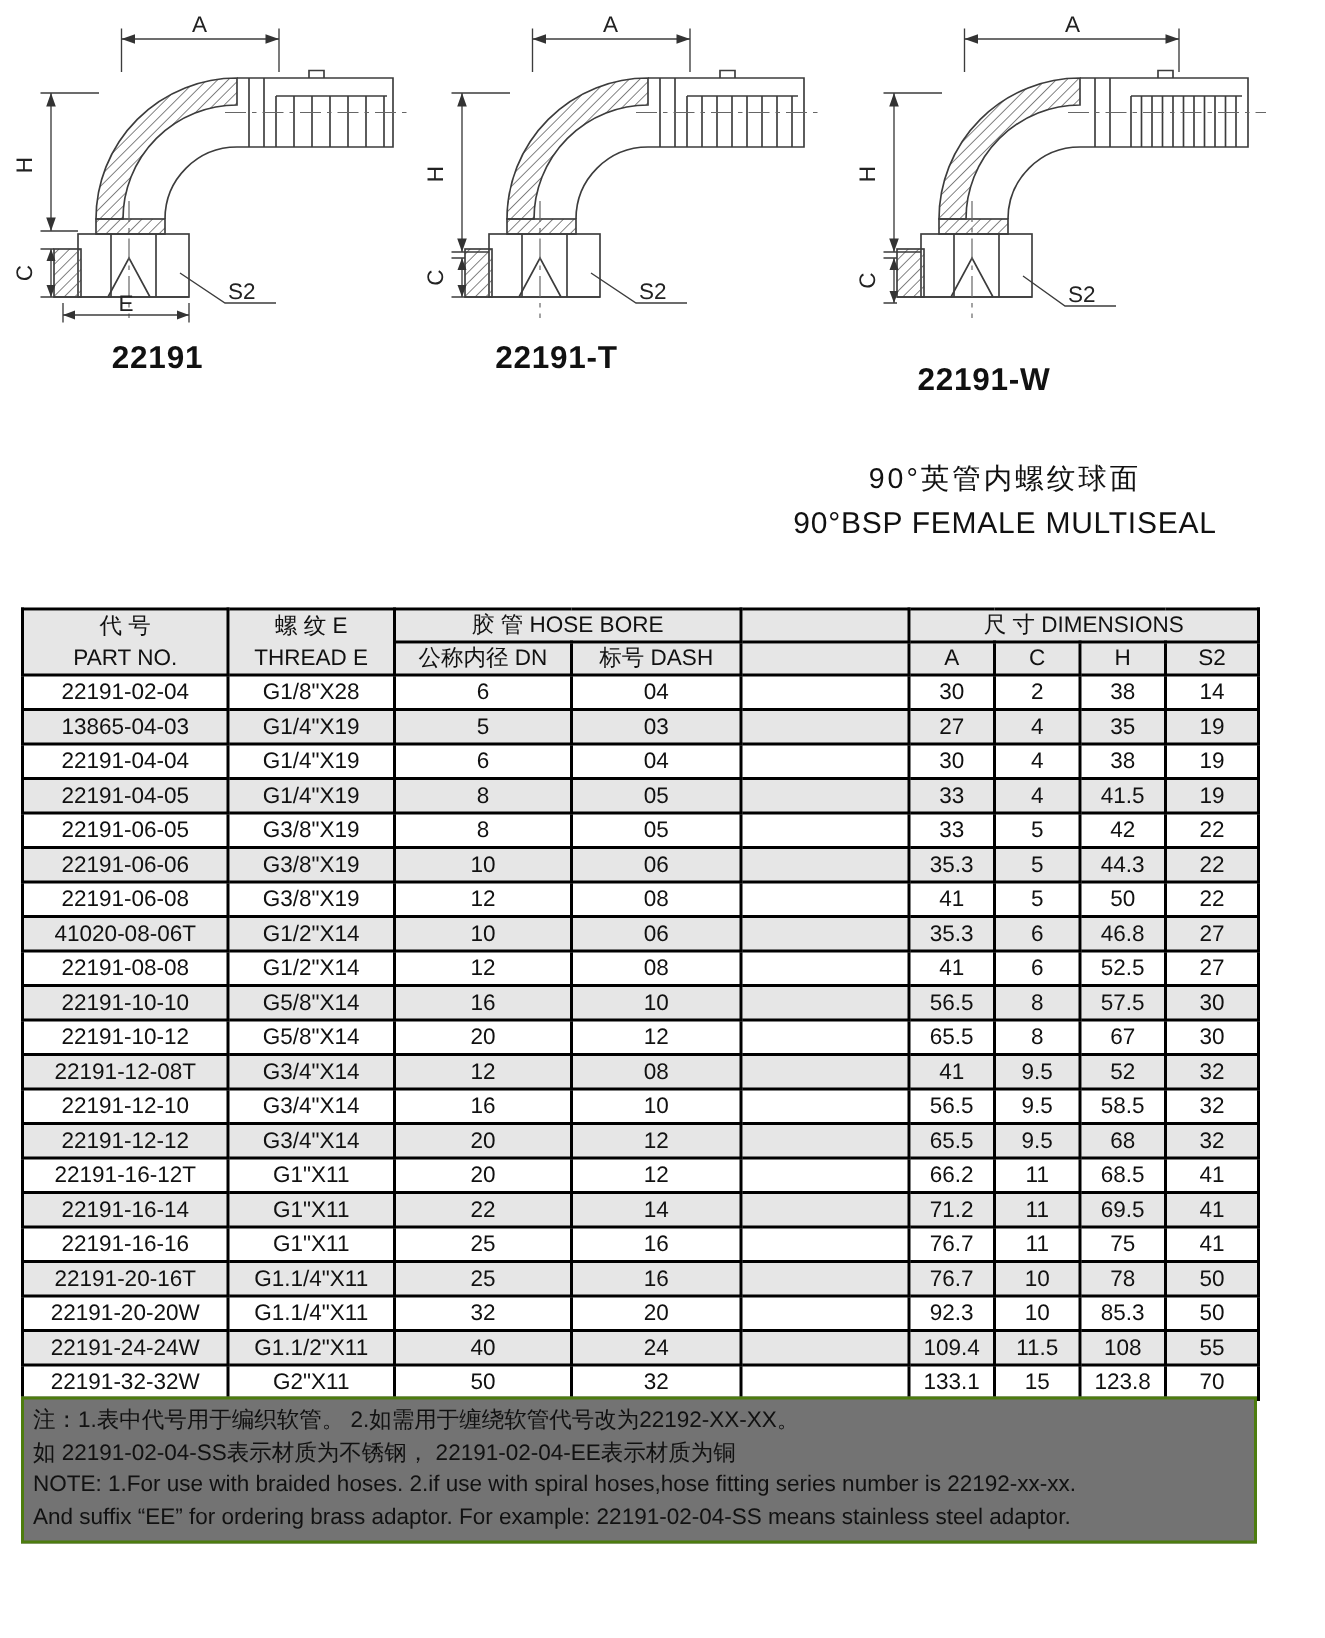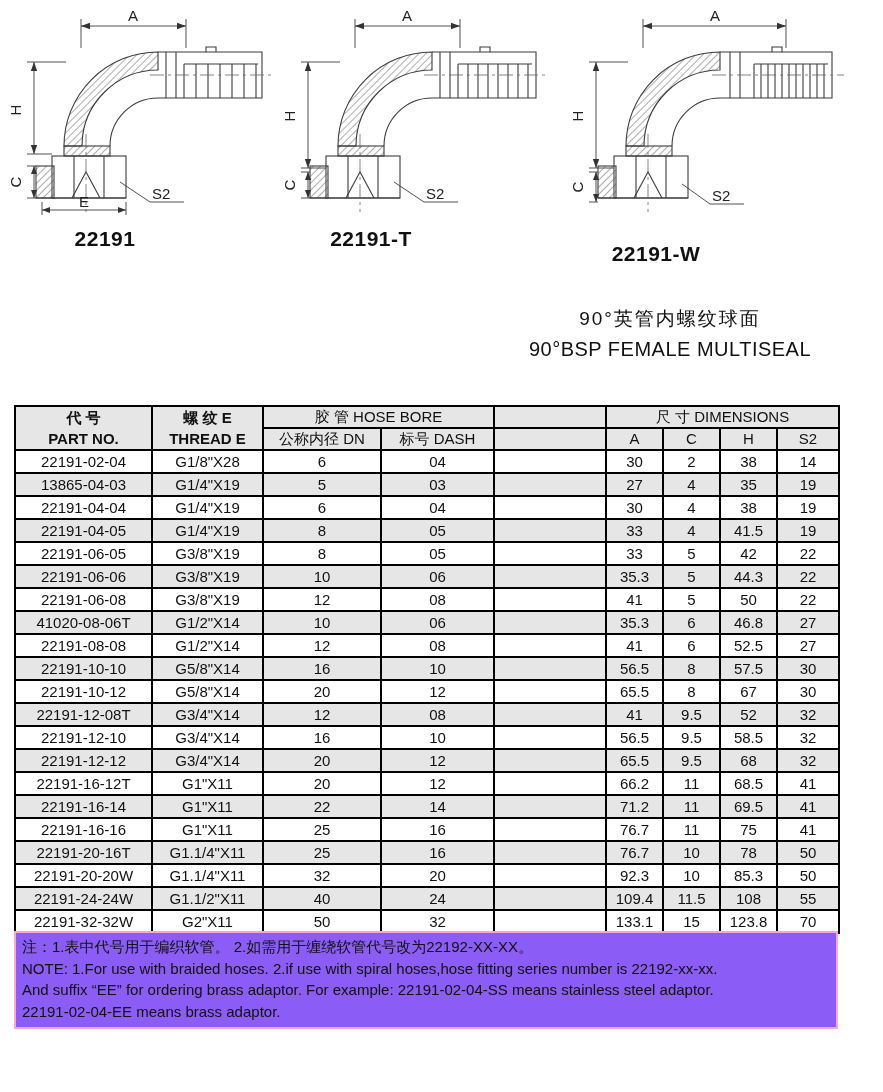--- a/index.html
+++ b/index.html
@@ -27,28 +27,28 @@
   
   table.spec{
     position:absolute;left:14px;top:405px;width:824px;
     border-collapse:collapse;table-layout:fixed;
   }
   table.spec th, table.spec td{
     border:2px solid #000;text-align:center;vertical-align:middle;
     font-size:15px;font-weight:normal;padding:0;overflow:hidden;white-space:nowrap;
   }
   table.spec thead th{background:#e6e6e6;height:20px;line-height:20px;}
-  table.spec thead th.two-line{height:auto;font-weight:bold;}
+  table.spec thead th.two-line{height:auto;}
   table.spec thead th.two-line div{line-height:21px;}
   table.spec tbody td{height:21px;line-height:21px;background:#fff;}
   table.spec tbody tr:nth-child(even) td{background:#e6e6e6;}
   
   .notes{
     position:absolute;left:14px;top:931px;width:808px;
-    border:2px solid #f9a8d4;background:#8b5cf6;
+    border:2px solid #4d7c0f;background:#737373;
     padding:3px 6px 5px 6px;font-size:15px;line-height:21.5px;
   }
   .notes div{white-space:nowrap;overflow:hidden;}
   
   .drawing path, .drawing rect, .drawing line, .drawing polyline{
     stroke:#3c3c3c;stroke-width:1.1;fill:none;
   }
   .drawing .hatched{fill:url(#hatch);}
   .drawing .cl{stroke:#666;stroke-width:0.8;stroke-dasharray:14 4 3 4;}
   .drawing .dim line, .drawing .dim path.ext{stroke:#3c3c3c;stroke-width:0.9;}
@@ -496,16 +496,16 @@
         <td>133.1</td>
         <td>15</td>
         <td>123.8</td>
         <td>70</td>
       </tr>
     </tbody>
 </table>
 
 <div class="notes">
   <div>注：1.表中代号用于编织软管。 2.如需用于缠绕软管代号改为22192-XX-XX。</div>
+  <div>如 22191-02-04-SS表示材质为不锈钢，  22191-02-04-EE表示材质为铜</div>
   <div>NOTE: 1.For use with braided hoses.  2.if use with spiral hoses,hose fitting series number is 22192-xx-xx.</div>
   <div>And suffix “EE” for ordering brass adaptor. For example:  22191-02-04-SS  means stainless steel adaptor.</div>
-  <div>22191-02-04-EE means brass adaptor.</div>
 </div>
 
 </body></html>

